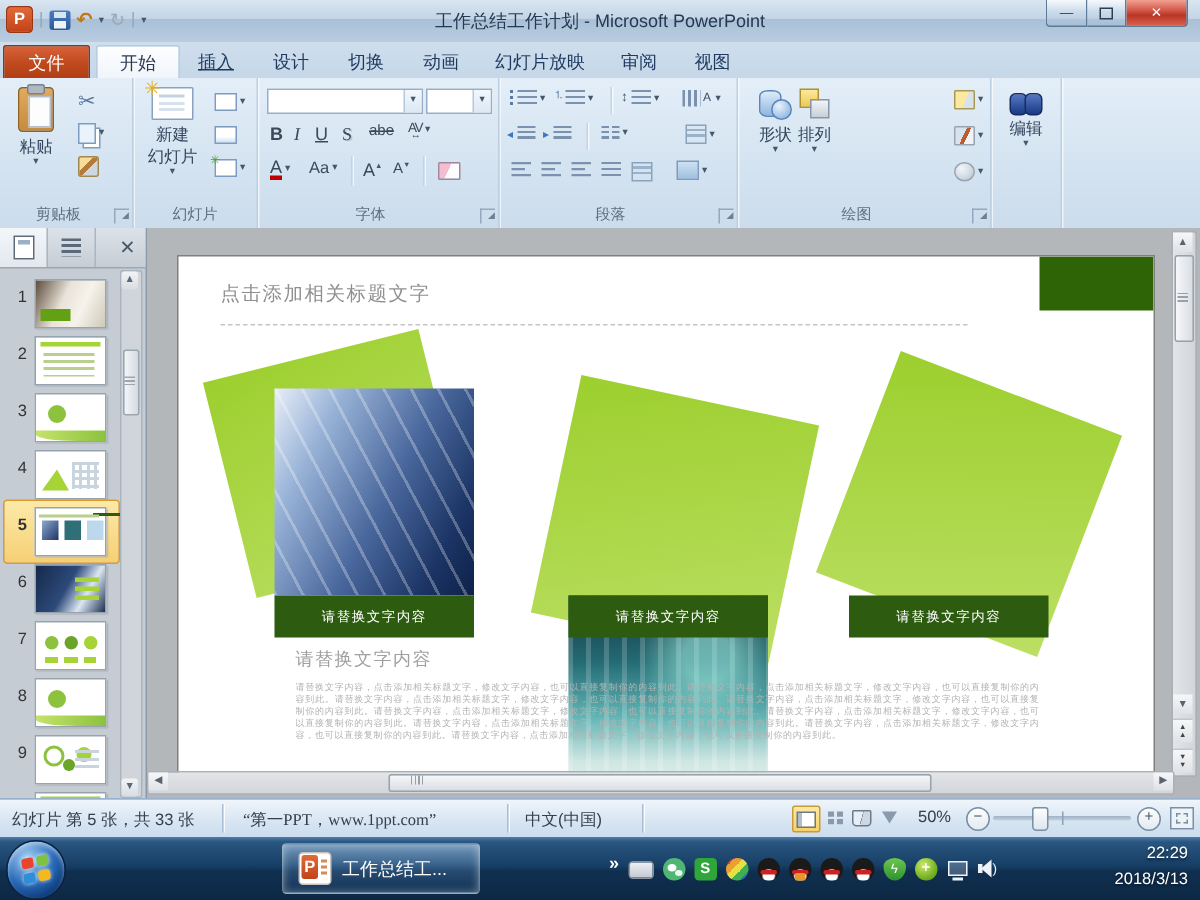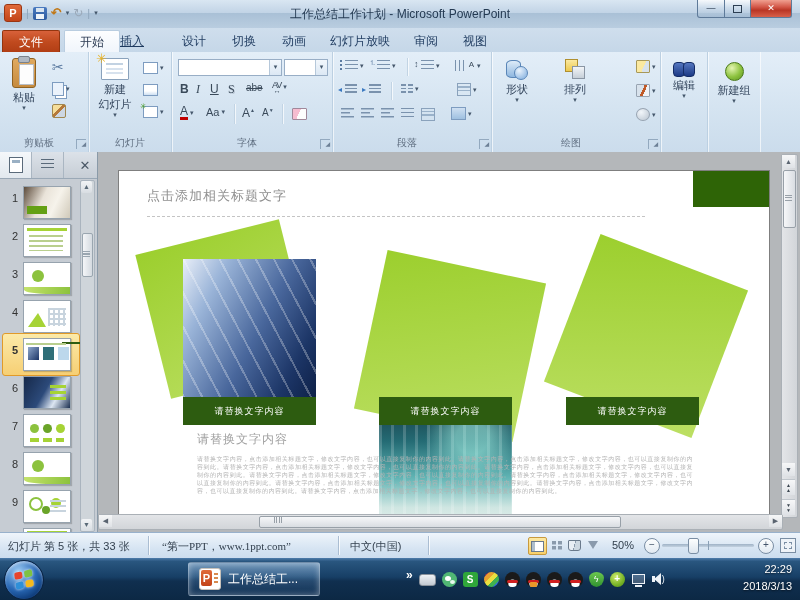--- a/index.html
+++ b/index.html
@@ -305,21 +305,21 @@
     <div class="winbtns">
       <div class="winbtn btn-min">—</div>
       <div class="winbtn btn-max"><span></span></div>
       <div class="winbtn btn-close">✕</div>
     </div>
   </div>
 
   <div class="tabrow">
     <div class="tab tab-file" style="left:2px;width:56px;">文件</div>
     <div class="tab tab-active" style="left:64px;width:54px;">开始</div>
-    <div class="tab" style="left:108px;width:48px;text-decoration:underline;">插入</div>
+    <div class="tab" style="left:120px;width:48px;text-decoration:underline;">插入</div>
     <div class="tab" style="left:170px;width:48px;">设计</div>
     <div class="tab" style="left:220px;width:48px;">切换</div>
     <div class="tab" style="left:270px;width:48px;">动画</div>
     <div class="tab" style="left:320px;width:80px;">幻灯片放映</div>
     <div class="tab" style="left:402px;width:48px;">审阅</div>
     <div class="tab" style="left:452px;width:46px;">视图</div>
     <div class="ribbon-min">˄</div>
     <div class="helpbtn">?</div>
   </div>
 
@@ -470,21 +470,21 @@
       <div class="rlabel">段落</div>
       <div class="dlg">◢</div>
     </div>
 
     <div class="rgroup" style="left:492px;width:168px;">
       <div class="bigbtn" style="left:6px;top:6px;width:38px;">
         <div class="ic-shapes"></div>
         <span class="cap">形状</span>
         <span class="caret">▾</span>
       </div>
-      <div class="bigbtn" style="left:64px;top:6px;width:38px;justify-content:center;">
+      <div class="bigbtn" style="left:32px;top:6px;width:38px;justify-content:center;">
         <div class="ic-arrange"></div>
         <span class="cap">排列</span>
         <span class="caret">▾</span>
       </div>
       <div class="smbtn" style="left:144px;top:8px;">
           <span class="ic-fill"></span>
           <span class="caret">▾</span>
         </div>
       <div class="smbtn" style="left:144px;top:32px;">
           <span class="ic-outline"></span>
@@ -499,27 +499,20 @@
     </div>
 
     <div class="rgroup" style="left:661px;width:46px;">
       <div class="bigbtn" style="left:6px;top:10px;width:34px;">
         <div class="ic-binoc"></div>
         <span class="cap">编辑</span>
         <span class="caret">▾</span>
       </div>
     </div>
 
-    <div class="rgroup" style="left:708px;width:52px;border-right:none;">
-      <div class="bigbtn" style="left:4px;top:10px;width:44px;">
-        <div class="ic-greensphere"></div>
-        <span class="cap">新建组</span>
-        <span class="caret">▾</span>
-      </div>
-    </div>
   </div>
 
   <div class="leftpanel">
     <div class="paneltabs">
       <div class="ptab active">
           <span class="ic-slidetab"></span>
         </div>
       <div class="ptab">
           <span class="ic-outlinetab"></span>
         </div>

